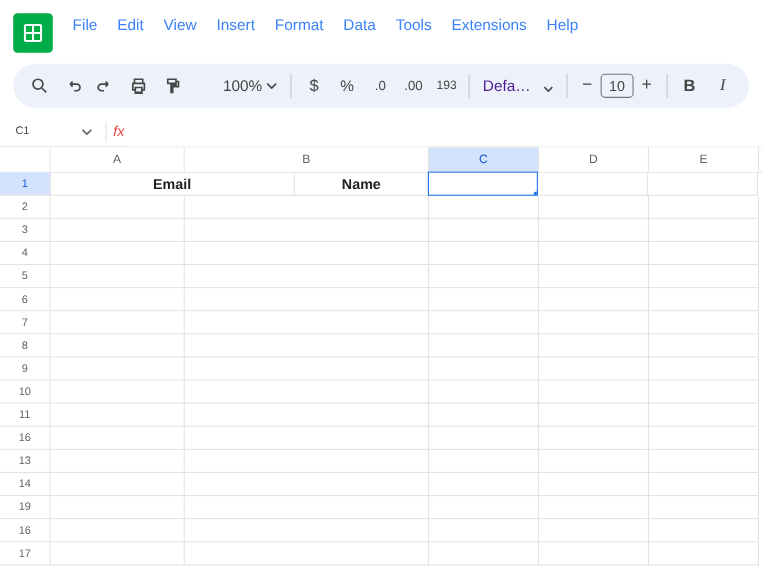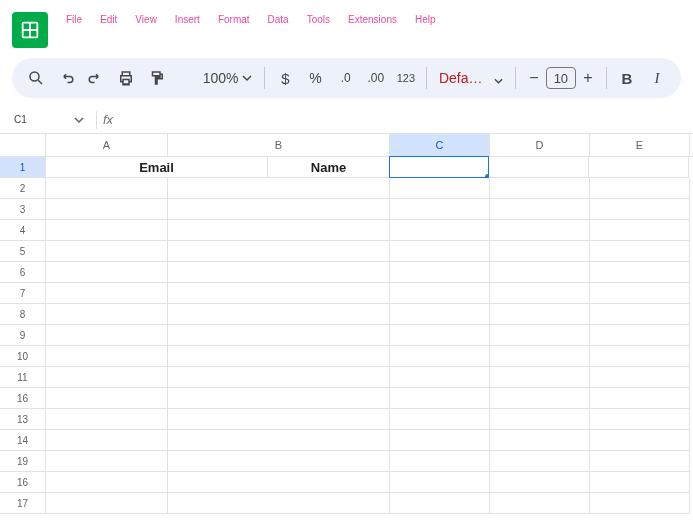--- a/index.html
+++ b/index.html
@@ -7,39 +7,39 @@
   
   .header { display: flex; align-items: flex-start; padding: 8px 12px 0 12px; }
   .logo { width: 36px; height: 36px; background: #00ac47; border-radius: 4px; display: flex; align-items: center; justify-content: center; margin-right: 10px; flex-shrink: 0; margin-top: 4px; }
   .logo svg { width: 22px; height: 22px; }
   .title-area { flex: 1; }
   .title-row { display: flex; align-items: center; gap: 10px; height: 24px; }
   .doc-title { font-size: 18px; color: #3c4043; padding: 2px 4px; }
   .title-icons { display: flex; gap: 14px; align-items: center; color: #5f6368; }
   .title-icons span { cursor: pointer; display: flex; }
   .menu-row { display: flex; gap: 2px; margin-top: 2px; }
-  .menu-item { padding: 4px 8px; font-size: 10px; color: #ec4899; cursor: pointer; border-radius: 4px; }
+  .menu-item { padding: 4px 8px; font-size: 14px; color: #3b82f6; cursor: pointer; border-radius: 4px; }
   
   .toolbar { margin: 10px 12px 0 12px; background: #edf2fa; border-radius: 24px; height: 40px; display: flex; align-items: center; padding: 0 10px; gap: 2px; }
   .tb-btn { width: 30px; height: 30px; display: flex; align-items: center; justify-content: center; border-radius: 4px; cursor: pointer; color: #444746; }
   .tb-sep { width: 1px; height: 22px; background: #c7c7c7; margin: 0 4px; }
   .zoom-sel { display: flex; align-items: center; gap: 4px; padding: 0 6px; cursor: pointer; font-size: 14px; color: #444746; margin-left: 24px; }
-  .font-sel { display: flex; align-items: flex-end; gap: 6px; padding: 0 6px; cursor: pointer; font-size: 14px; color: #b91c1c; width: 76px; }
+  .font-sel { display: flex; align-items: flex-end; gap: 6px; padding: 0 6px; cursor: pointer; font-size: 14px; color: #4c1d95; width: 76px; }
   .font-sel span:first-child { overflow: hidden; text-overflow: ellipsis; white-space: nowrap; }
   .size-box { display: flex; align-items: center; gap: 0; }
   .size-btn { width: 24px; height: 24px; display: flex; align-items: center; justify-content: center; cursor: pointer; color: #444746; font-size: 16px; }
   .size-input { width: 30px; height: 22px; border: 1px solid #747775; border-radius: 4px; text-align: center; font-size: 13px; background: transparent; color: #444746; }
   .bold { font-weight: bold; font-size: 15px; }
   .italic { font-style: italic; font-size: 15px; font-family: serif; }
   
   .formula-bar { display: flex; align-items: center; height: 28px; border-bottom: 1px solid #e1e3e1; margin-top: 8px; padding: 0 0 0 8px; }
   .name-box { width: 60px; font-size: 10px; color: #3c4043; padding-left: 6px; }
   .fb-dd { color: #5f6368; cursor: pointer; padding: 0 6px; }
   .fb-sep { width: 1px; height: 18px; background: #e1e3e1; margin: 0 6px; }
-  .fx { font-style: italic; color: #737373; font-size: 13px; margin-right: 2px; }
+  .fx { font-style: italic; color: #ef4444; font-size: 13px; margin-right: 2px; }
   .formula-input { flex: 1; border: none; outline: none; font-size: 13px; height: 100%; }
   
   .grid { position: relative; }
   .col-headers { display: flex; height: 23px; border-bottom: 1px solid #e1e3e1; }
   .corner { width: 46px; background: #fff; border-right: 1px solid #e1e3e1; flex-shrink: 0; }
   .col-h { border-right: 1px solid #e1e3e1; display: flex; align-items: center; justify-content: center; font-size: 11px; color: #5f6368; background: #fff; flex-shrink: 0; }
   .col-h.sel { background: #d3e3fd; color: #0b57d0; }
   .col-A { width: 122px; }
   .col-B { width: 222px; }
   .col-C { width: 100px; }
@@ -122,21 +122,21 @@
   <div class="tb-btn">
       <span style="font-size:14px">%</span>
     </div>
   <div class="tb-btn">
       <span style="font-size:12px">.0</span>
     </div>
   <div class="tb-btn">
       <span style="font-size:12px">.00</span>
     </div>
   <div class="tb-btn">
-      <span style="font-size:11px">123</span>
+      <span style="font-size:11px">193</span>
     </div>
   <div class="tb-sep"></div>
   <div class="font-sel">
       <span>Defaul…</span>
       <svg width="10" height="10" viewBox="0 0 10 10">
         <path d="M1 3l4 4 4-4" fill="none" stroke="#444746" stroke-width="1.5"></path>
       </svg>
     </div>
   <div class="tb-sep"></div>
   <div class="size-box">

